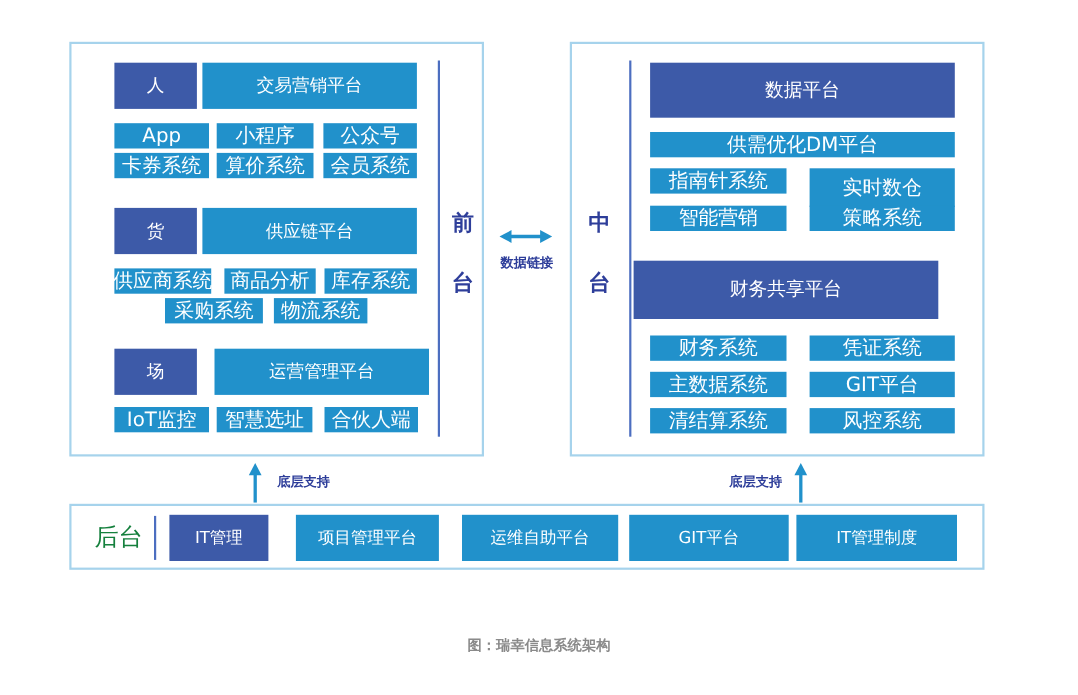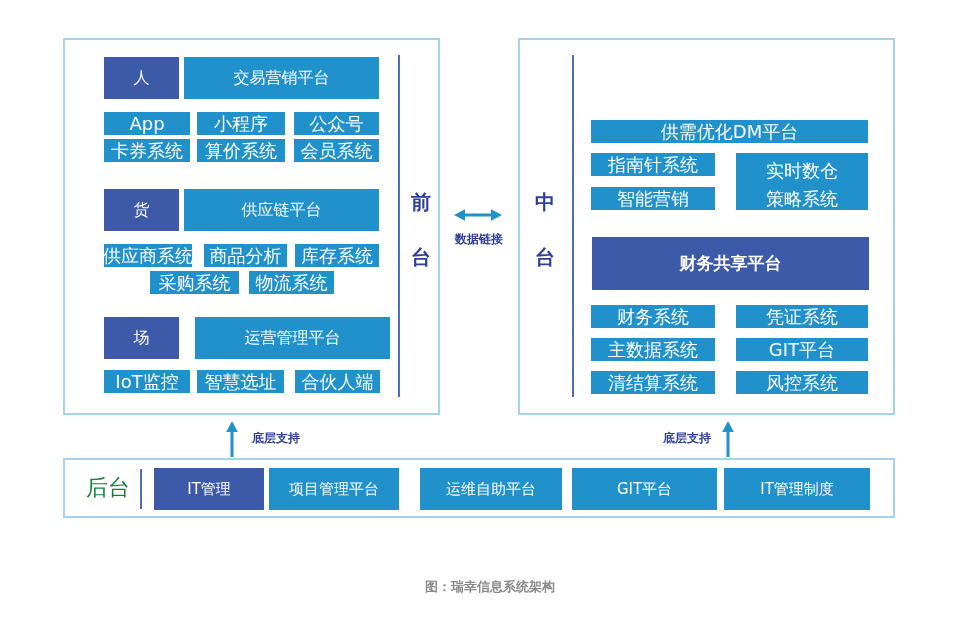--- a/index.html
+++ b/index.html
@@ -83,29 +83,30 @@
 
     <div class="vsep" style="left:333px; top:15px; height:342px;"></div>
     <div class="vlabel" style="left:344px; top:135px;">前台</div>
   </div>
 
   <div class="panel" style="left:518px; top:38px; width:377px; height:377px;">
 
     <div class="vlabel" style="left:13px; top:135px;">中台</div>
     <div class="vsep" style="left:52px; top:15px; height:342px;"></div>
 
+    <div class="block dark big" style="left:71px; top:17px; width:277px; height:50px;">数据平台</div>
     <div class="block light" style="left:71px; top:80px; width:277px; height:23px;">供需优化DM平台</div>
 
     <div class="block light" style="left:71px; top:113px; width:124px; height:23px;">指南针系统</div>
     <div class="block light" style="left:216px; top:113px; width:132px; height:35px;">实时数仓</div>
 
     <div class="block light" style="left:71px; top:147px; width:124px; height:23px;">智能营销</div>
     <div class="block light" style="left:216px; top:147px; width:132px; height:23px;">策略系统</div>
 
-    <div class="block dark big" style="left:72px; top:197px; width:277px; height:53px;font-weight:bold;">财务共享平台</div>
+    <div class="block dark big" style="left:56px; top:197px; width:277px; height:53px;">财务共享平台</div>
 
     <div class="block light" style="left:71px; top:265px; width:124px; height:23px;">财务系统</div>
     <div class="block light" style="left:216px; top:265px; width:132px; height:23px;">凭证系统</div>
 
     <div class="block light" style="left:71px; top:298px; width:124px; height:23px;">主数据系统</div>
     <div class="block light" style="left:216px; top:298px; width:132px; height:23px;">GIT平台</div>
 
     <div class="block light" style="left:71px; top:331px; width:124px; height:23px;">清结算系统</div>
     <div class="block light" style="left:216px; top:331px; width:132px; height:23px;">风控系统</div>
   </div>
@@ -127,21 +128,21 @@
     <line x1="8" y1="9" x2="8" y2="36" stroke="#2191cb" stroke-width="3"></line>
     <polygon points="8,0 2.2,11 13.8,11" fill="#2191cb"></polygon>
   </svg>
   <div class="conn-label" style="left:663px; top:430px;">底层支持</div>
 
   <div class="panel" style="left:63px; top:458px; width:832px; height:60px;">
 
     <div class="hlabel" style="left:21px; top:0; height:56px;">后台</div>
     <div class="vsep" style="left:75px; top:9px; height:40px;"></div>
 
-    <div class="block dark" style="left:89px; top:8px; width:110px; height:42px; font-size:15px;">IT管理</div>
+    <div class="block dark" style="left:89px; top:8px; width:90px; height:42px; font-size:15px;">IT管理</div>
     <div class="block light" style="left:204px; top:8px; width:130px; height:42px; font-size:15px;">项目管理平台</div>
     <div class="block light" style="left:355px; top:8px; width:142px; height:42px; font-size:15px;">运维自助平台</div>
     <div class="block light" style="left:659px; top:8px; width:146px; height:42px; font-size:15px;">IT管理制度</div>
     <div class="block light" style="left:507px; top:8px; width:145px; height:42px; font-size:15px;">GIT平台</div>
   </div>
 
   <div id="caption">图：瑞幸信息系统架构</div>
 
 </div>
 

